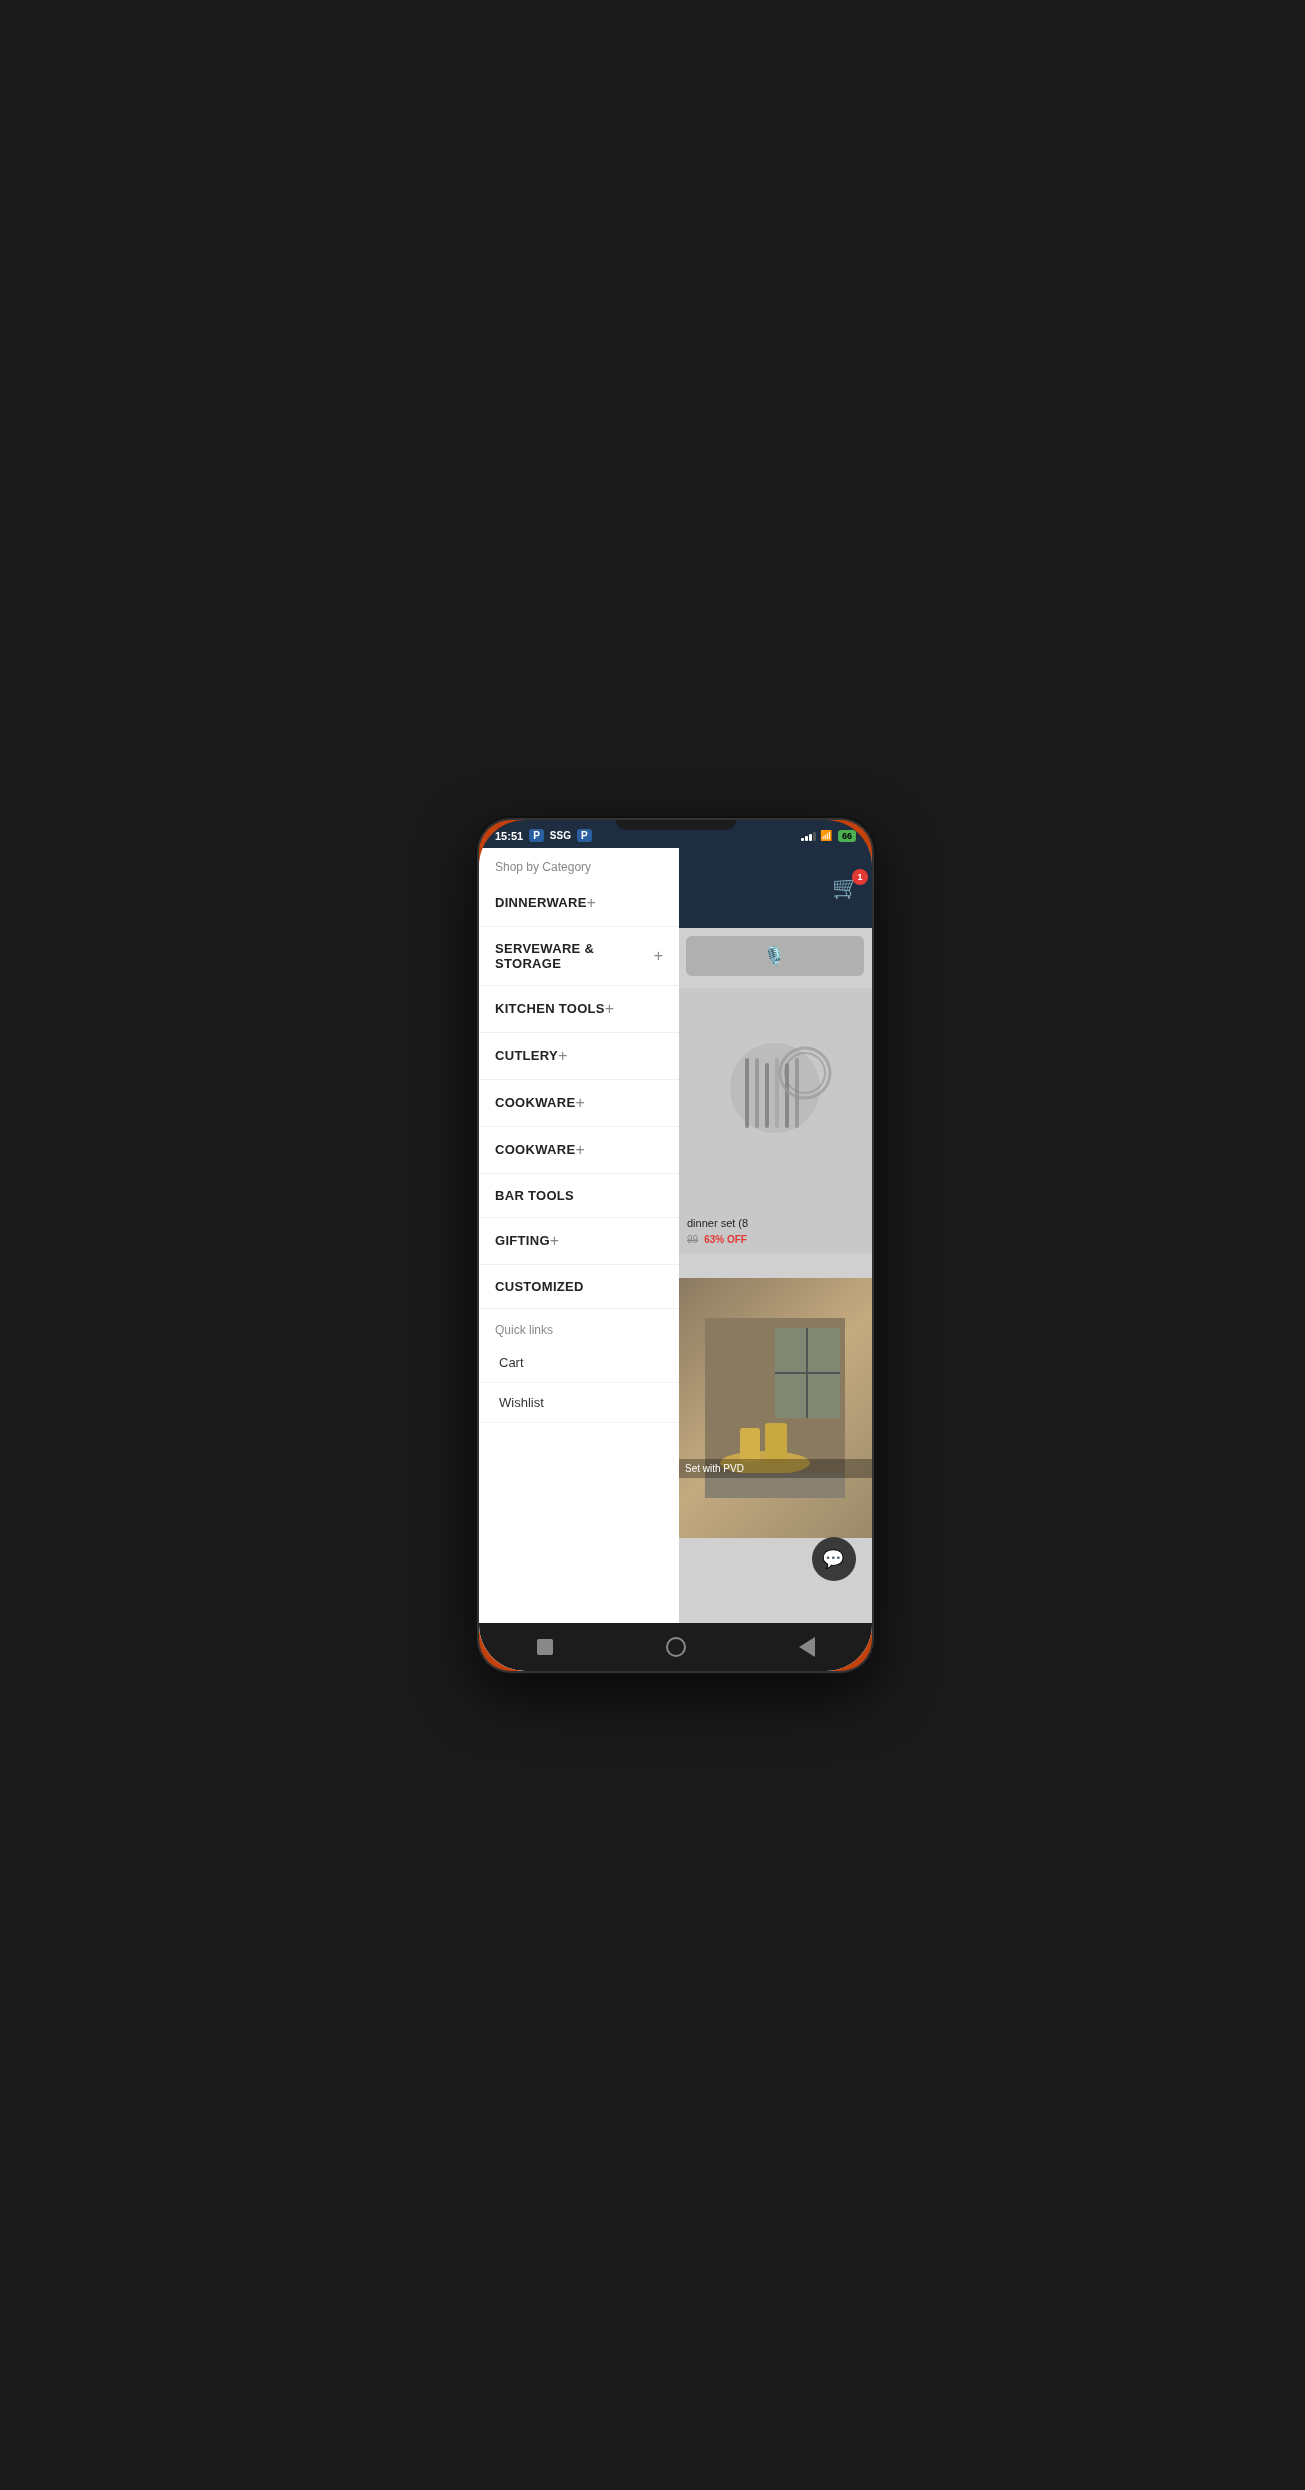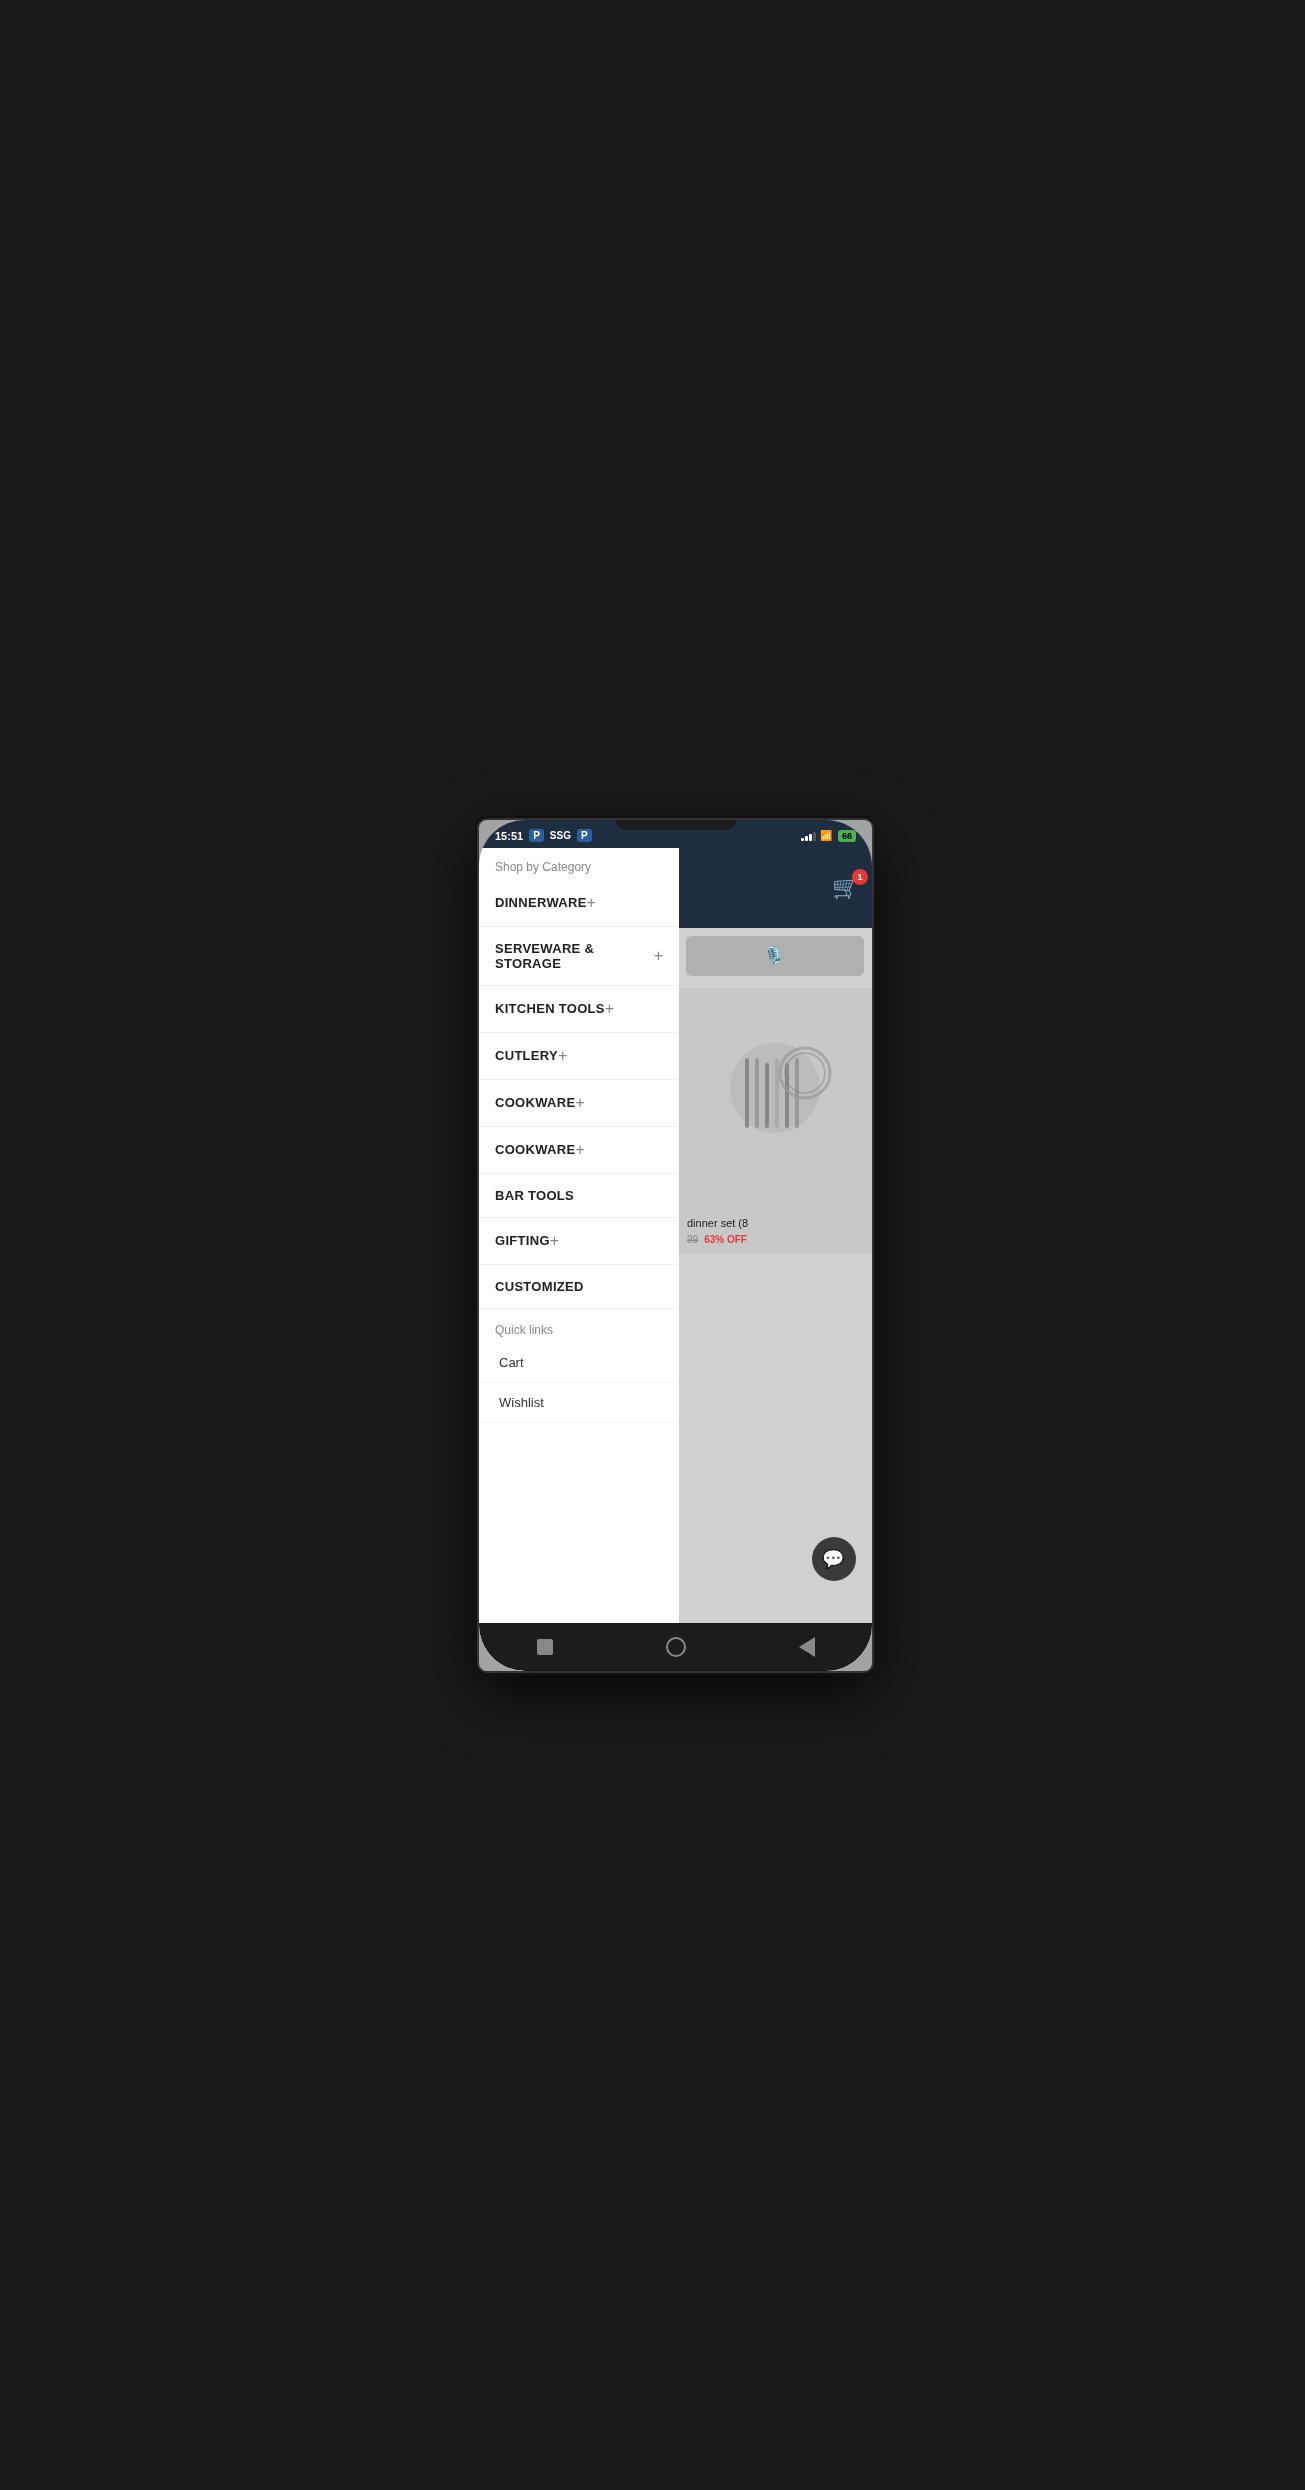--- a/index.html
+++ b/index.html
@@ -10,22 +10,22 @@
       display: flex;
       justify-content: center;
       align-items: center;
       min-height: 100vh;
       font-family: -apple-system, BlinkMacSystemFont, 'Segoe UI', sans-serif;
     }
 
     .phone-frame {
       width: 393px;
       height: 851px;
-      background: #a3a3a3;
-      border-radius: 8px;
+      background: #c2410c;
+      border-radius: 32px;
       overflow: hidden;
       position: relative;
       box-shadow: 0 0 0 2px #333, 0 0 0 4px #111, 0 20px 60px rgba(0,0,0,0.8);
       margin-left: 46px;
     }
 
     .phone-notch {
       position: absolute;
       top: 0;
       left: 50%;
@@ -490,20 +490,42 @@
       </div>
 
       <div class="product-info-1">
         <div class="product-title">dinner set (8</div>
         <div class="price-row">
           <span class="price-old">99</span>
           <span class="discount-badge">63% OFF</span>
         </div>
       </div>
 
+      <div class="product-area-2">
+        <div class="product-area-2-img">
+          <svg viewBox="0 0 140 180" width="140" height="180">
+
+            <rect width="140" height="180" fill="#8a7a60"></rect>
+
+            <rect x="70" y="10" width="65" height="90" fill="#7a9080" opacity="0.6"></rect>
+            <line x1="102" y1="10" x2="102" y2="100" stroke="#555" stroke-width="2"></line>
+            <line x1="70" y1="55" x2="135" y2="55" stroke="#555" stroke-width="2"></line>
+
+            <ellipse cx="60" cy="145" rx="45" ry="12" fill="#c8a84b"></ellipse>
+
+            <rect x="35" y="110" width="20" height="35" rx="3" fill="#d4b04a"></rect>
+            <rect x="60" y="105" width="22" height="40" rx="3" fill="#c8a840"></rect>
+
+            <rect x="0" y="155" width="140" height="25" fill="#888070"></rect>
+          </svg>
+        </div>
+        <div class="product-caption">
+          <span>Set with PVD</span>
+        </div>
+      </div>
 
       <div class="chat-fab">
         <span>💬</span>
       </div>
 
       <div class="drawer">
 
 
         <div class="drawer-body">
 

